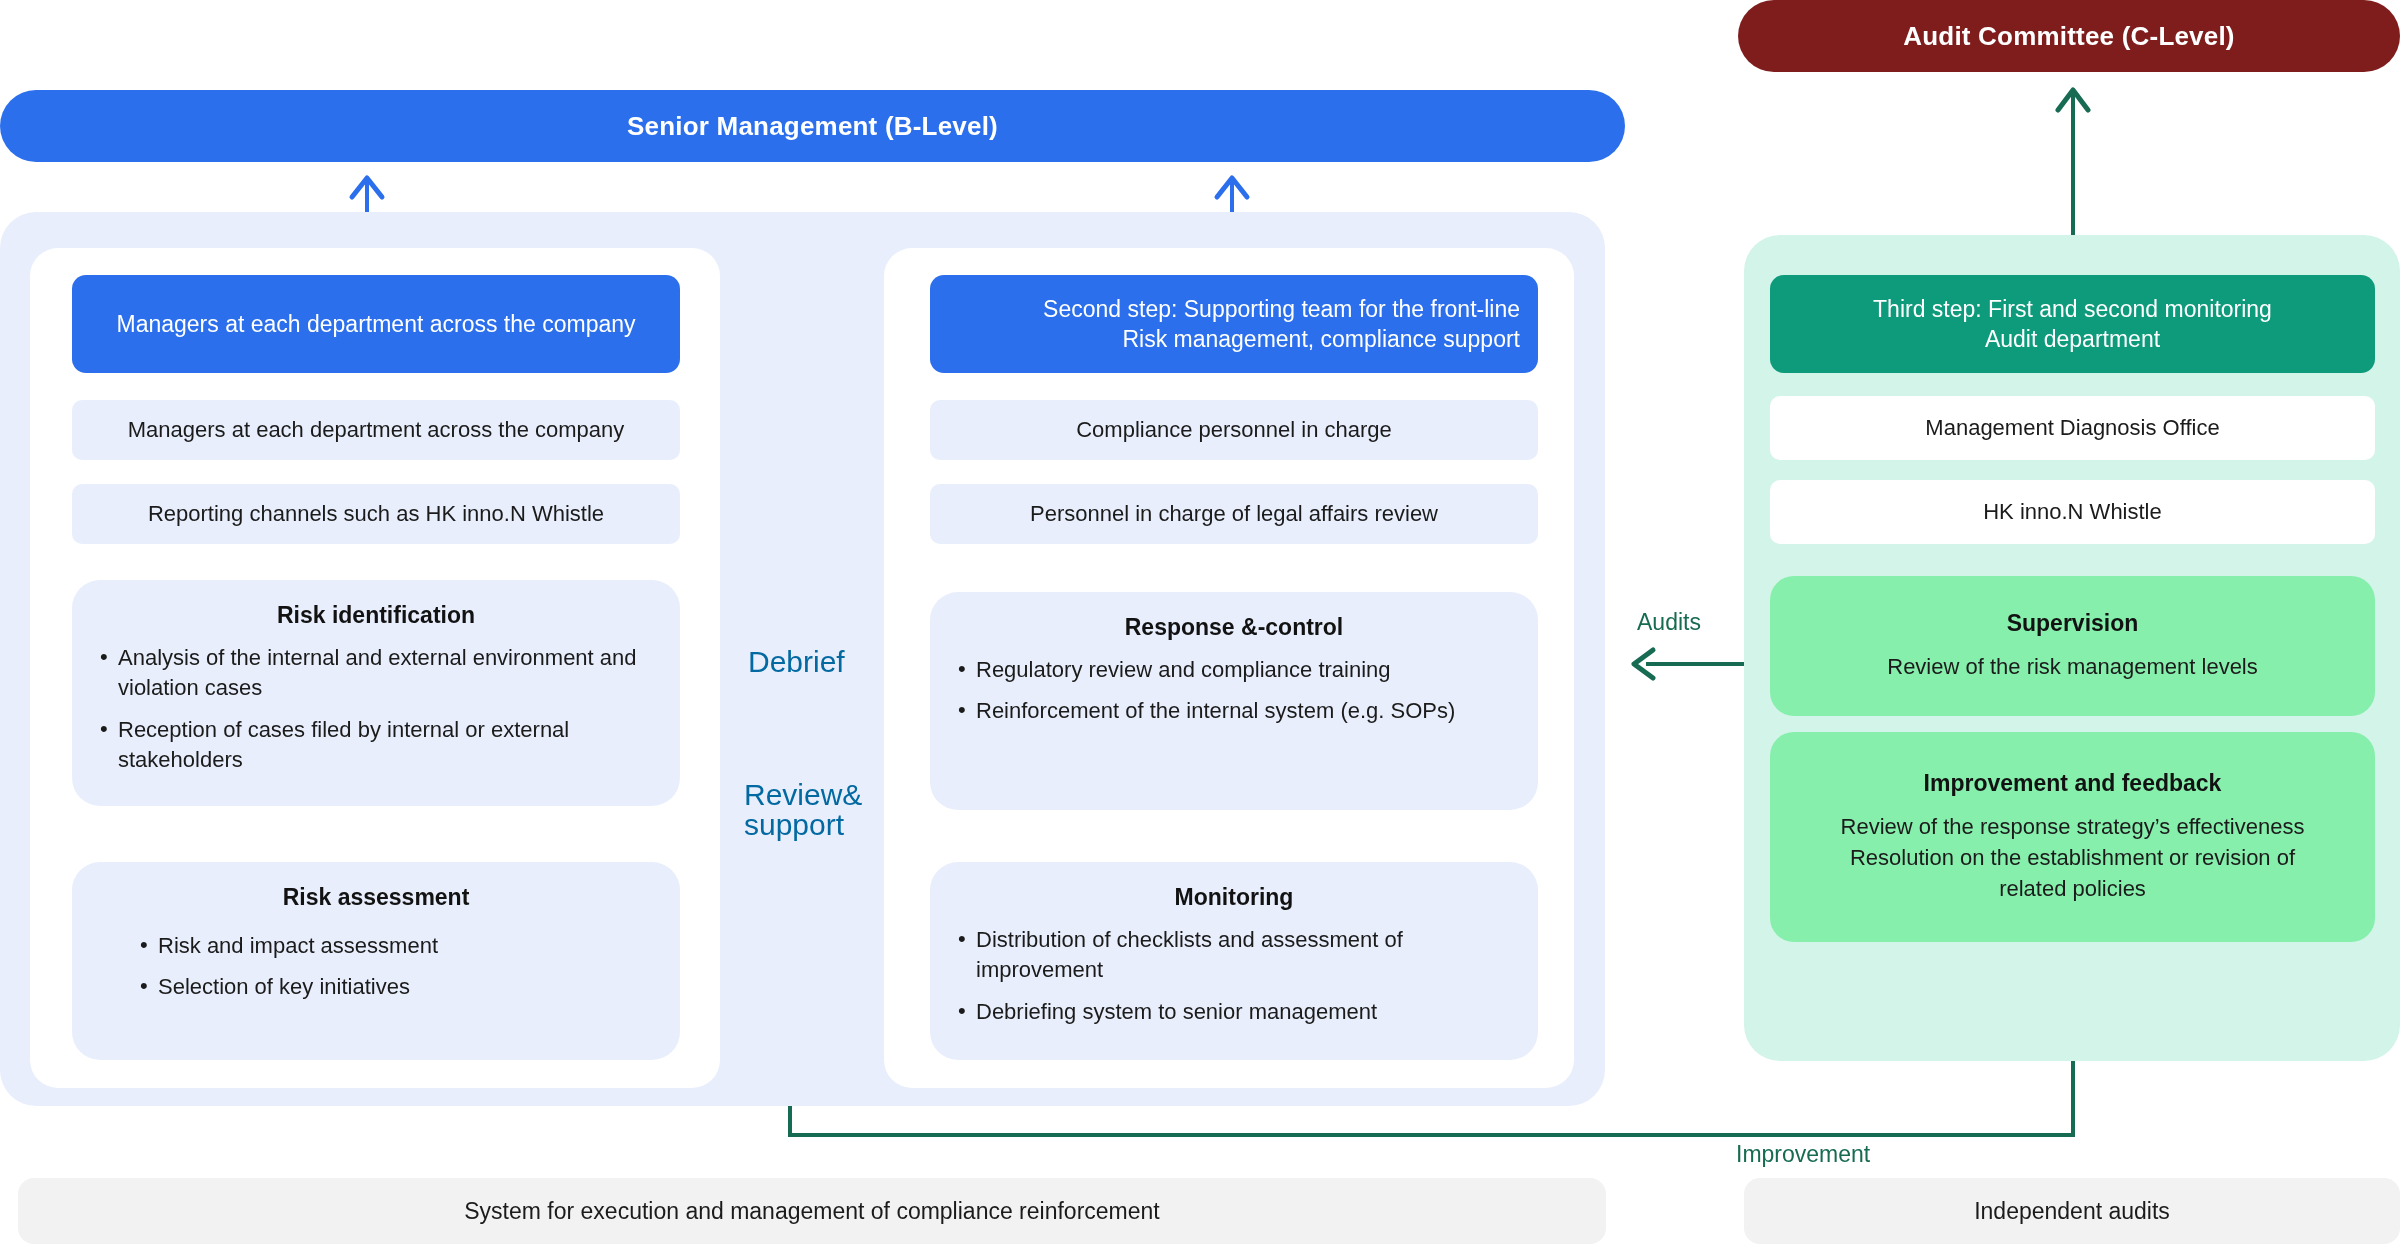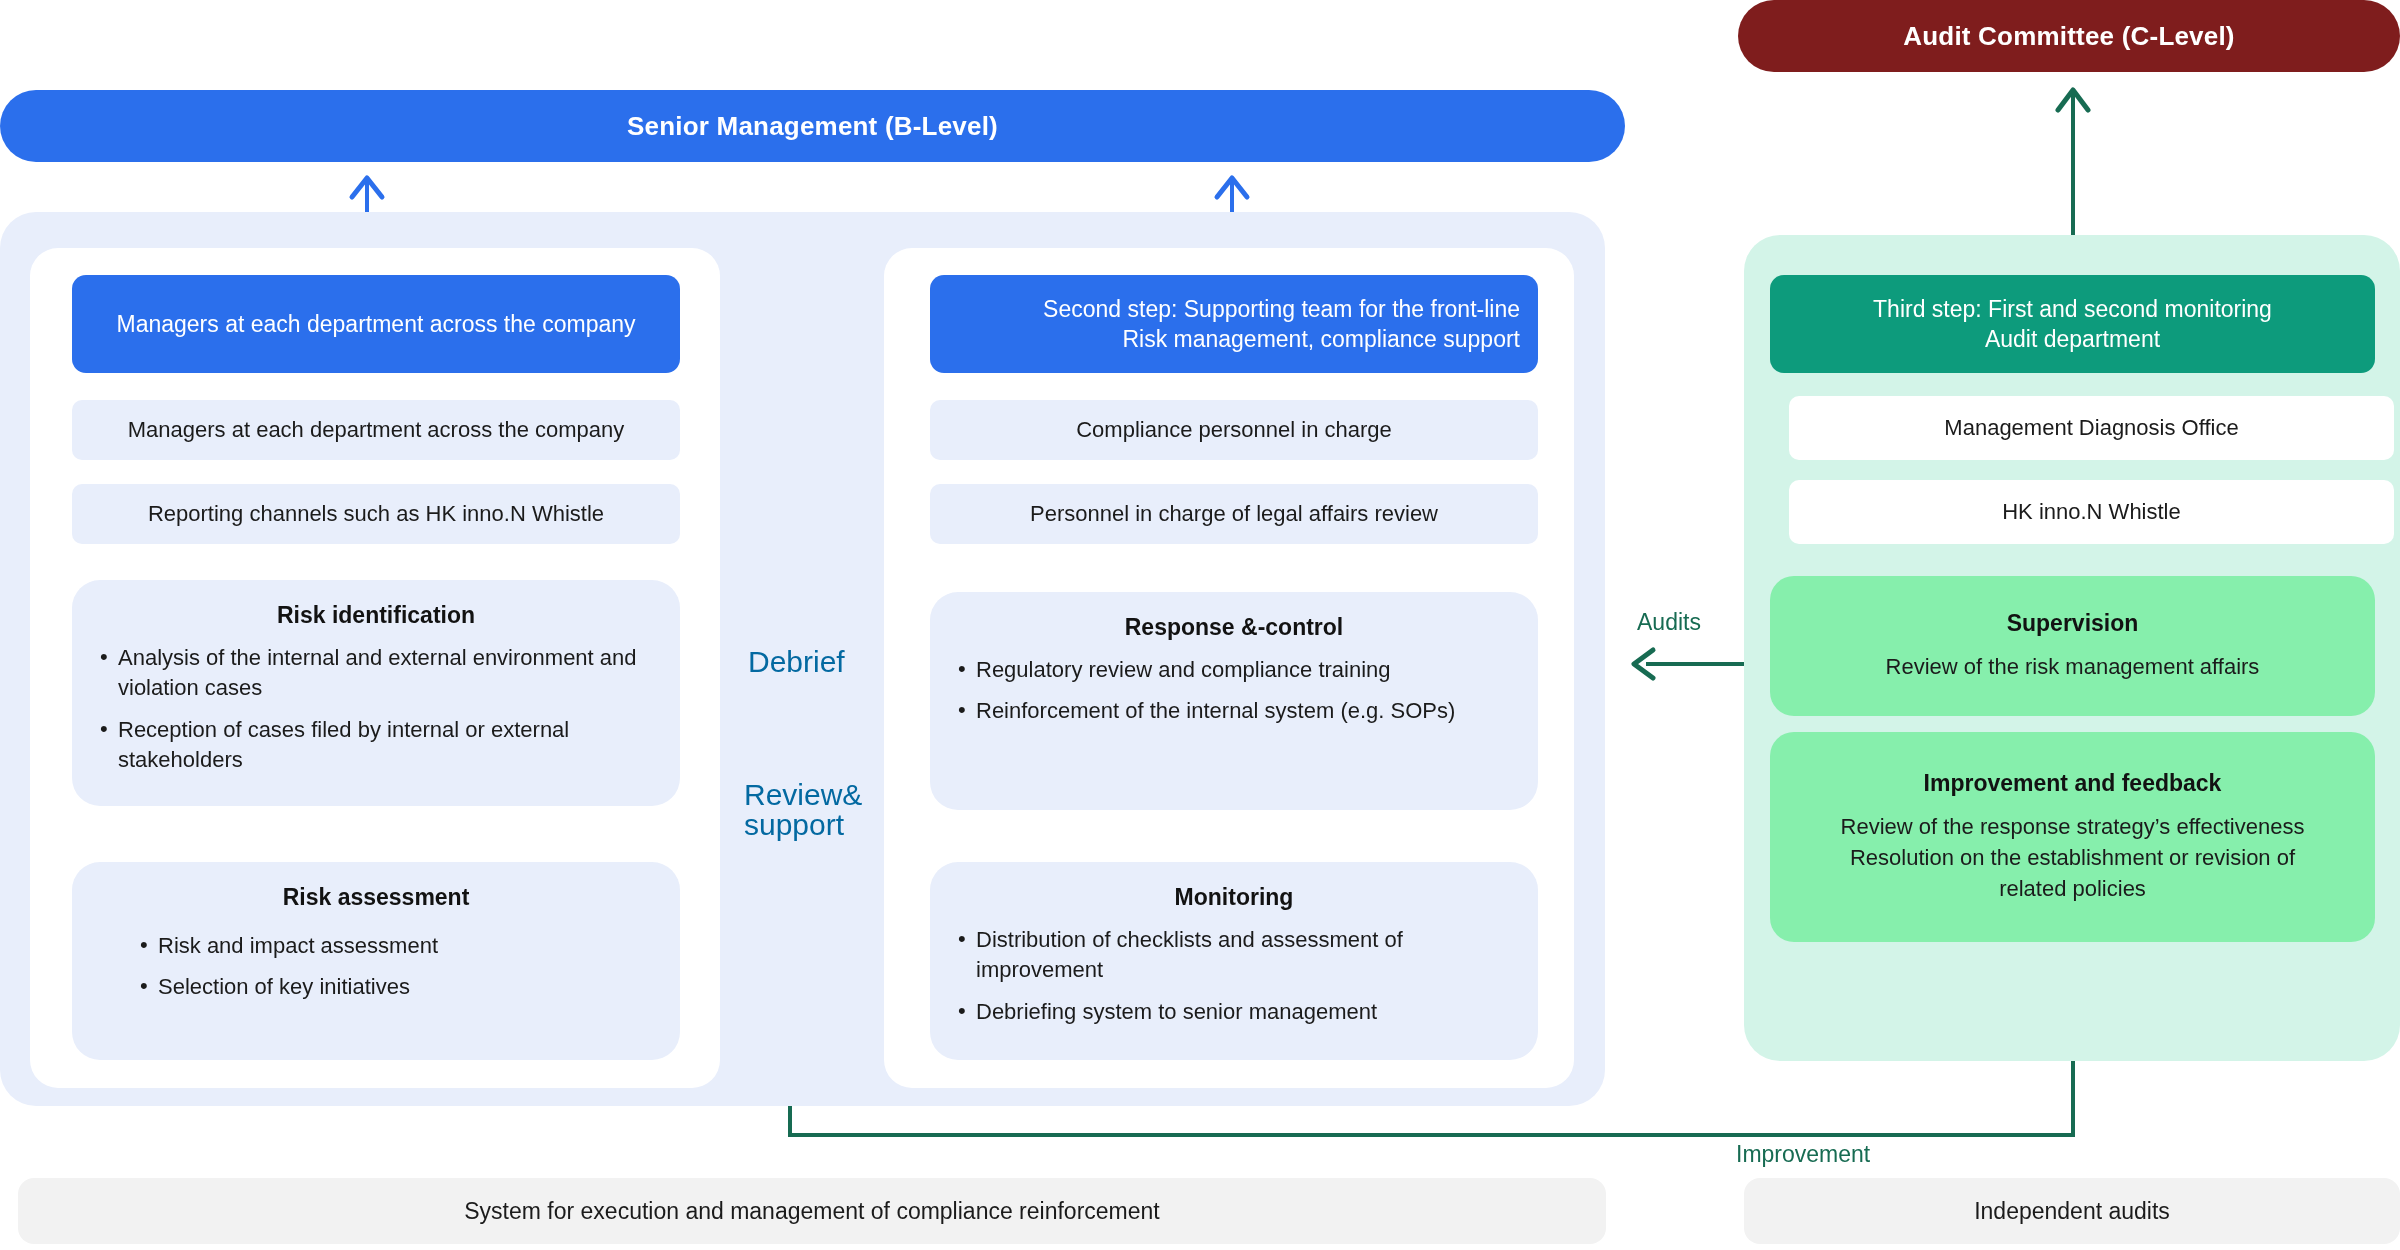--- a/index.html
+++ b/index.html
@@ -17,21 +17,21 @@
   .panel-blue{background:#e8eefb;border-radius:36px;}
   .panel-green{background:#d3f4e8;border-radius:36px;}
 
   .card-white{background:#ffffff;border-radius:28px;}
 
   .hdr{border-radius:14px;color:#ffffff;font-size:23px;line-height:1.32;padding:0 18px;}
   .hdr-blue{background:#2b6fec;}
   .hdr-green{background:#0d9b7c;}
 
   .row-lite{background:#e8eefb;border-radius:10px;font-size:22px;color:#1b1b1b;}
-  .row-white{background:#ffffff;border-radius:10px;font-size:22px;color:#1b1b1b;margin-left:19px;}
+  .row-white{background:#ffffff;border-radius:10px;font-size:22px;color:#1b1b1b;}
 
   .bigbox{background:#e8eefb;border-radius:28px;padding:22px 26px;box-sizing:border-box;}
   .bigbox-white{background:#86efac;border-radius:24px;padding:22px 26px;box-sizing:border-box;}
 
   .box-title{font-size:23px;font-weight:bold;text-align:center;color:#121212;margin-bottom:14px;}
 
   .blist{list-style:none;margin:0;padding:0;font-size:22px;line-height:1.38;color:#1b1b1b;}
   .blist li{position:relative;padding-left:20px;margin-bottom:11px;}
   .blist li:last-child{margin-bottom:0;}
   .blist li:before{content:"•";position:absolute;left:2px;top:-1px;}
@@ -190,21 +190,21 @@
   <div class="abs row-white center" style="left:1770px;top:396px;width:605px;height:64px;">
     <span>Management Diagnosis Office</span>
   </div>
 
   <div class="abs row-white center" style="left:1770px;top:480px;width:605px;height:64px;">
     <span>HK inno.N Whistle</span>
   </div>
 
   <div class="abs bigbox-white center" style="left:1770px;top:576px;width:605px;height:140px;flex-direction:column;">
     <div class="box-title">Supervision</div>
-    <div class="ctext">Review of the risk management affairs</div>
+    <div class="ctext">Review of the risk management levels</div>
   </div>
 
   <div class="abs bigbox-white center" style="left:1770px;top:732px;width:605px;height:210px;flex-direction:column;">
     <div class="box-title">Improvement and feedback</div>
     <div class="ctext">Review of the response strategy’s effectiveness</div>
     <div class="ctext">Resolution on the establishment or revision of</div>
     <div class="ctext">related policies</div>
   </div>
 
   <div class="abs lbl-blue" style="left:748px;top:643px;width:170px;text-align:left;">Debrief</div>

